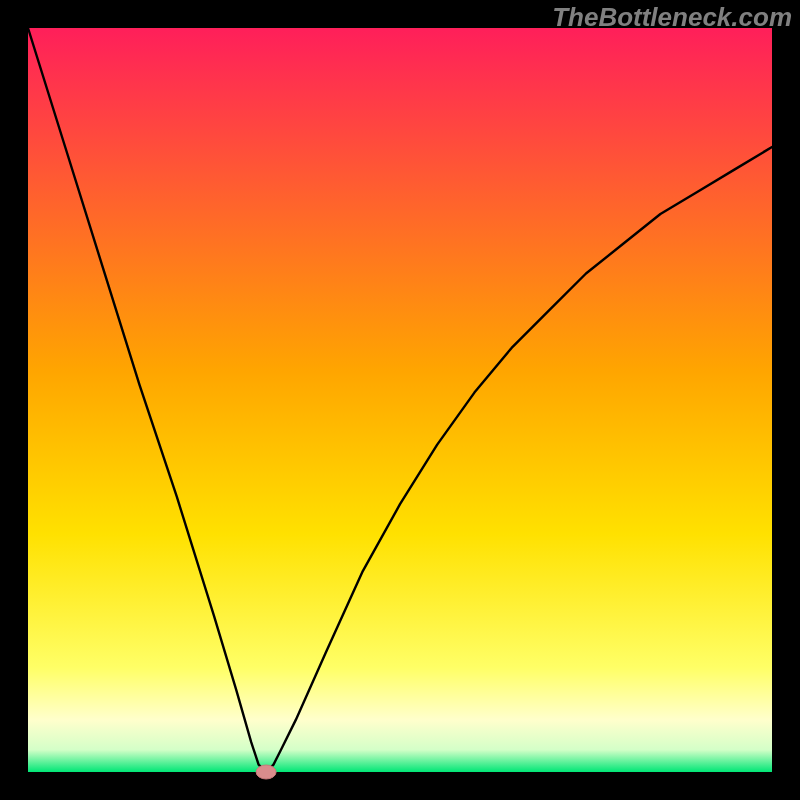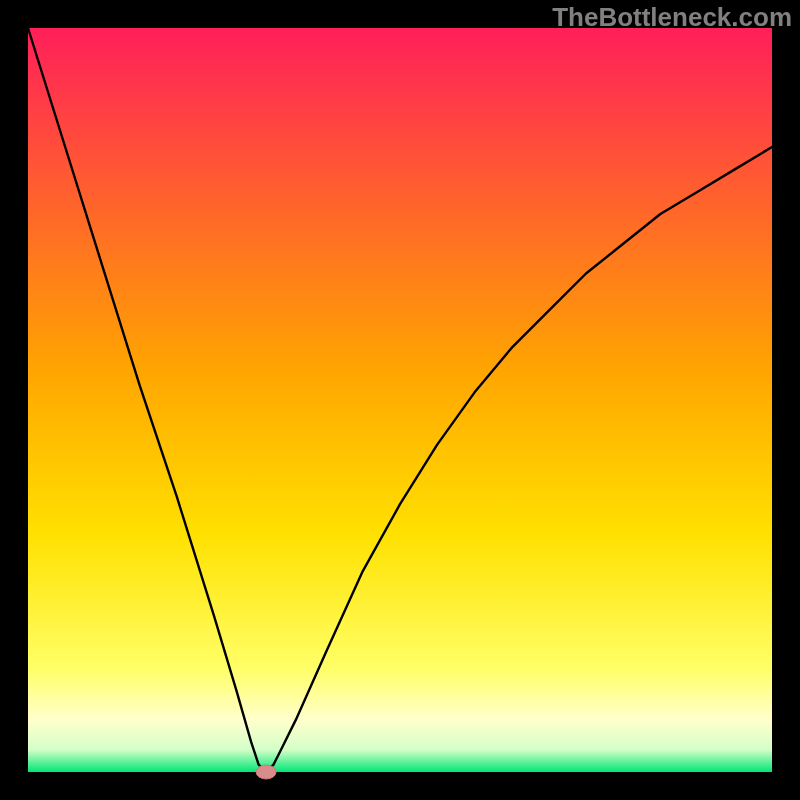--- a/index.html
+++ b/index.html
@@ -8,20 +8,21 @@
     width: 800px;
     height: 800px;
     overflow: hidden;
     background: #fff;
     font-family: Arial, Helvetica, sans-serif;
   }
   .container {
     position: relative;
     width: 800px;
     height: 720px;
+    font-style: italic;
   }
   .watermark {
     position: absolute;
     top: 2px;
     right: 8px;
     font-size: 26px;
     font-weight: 600;
     color: #808080;
     letter-spacing: 0;
   }

